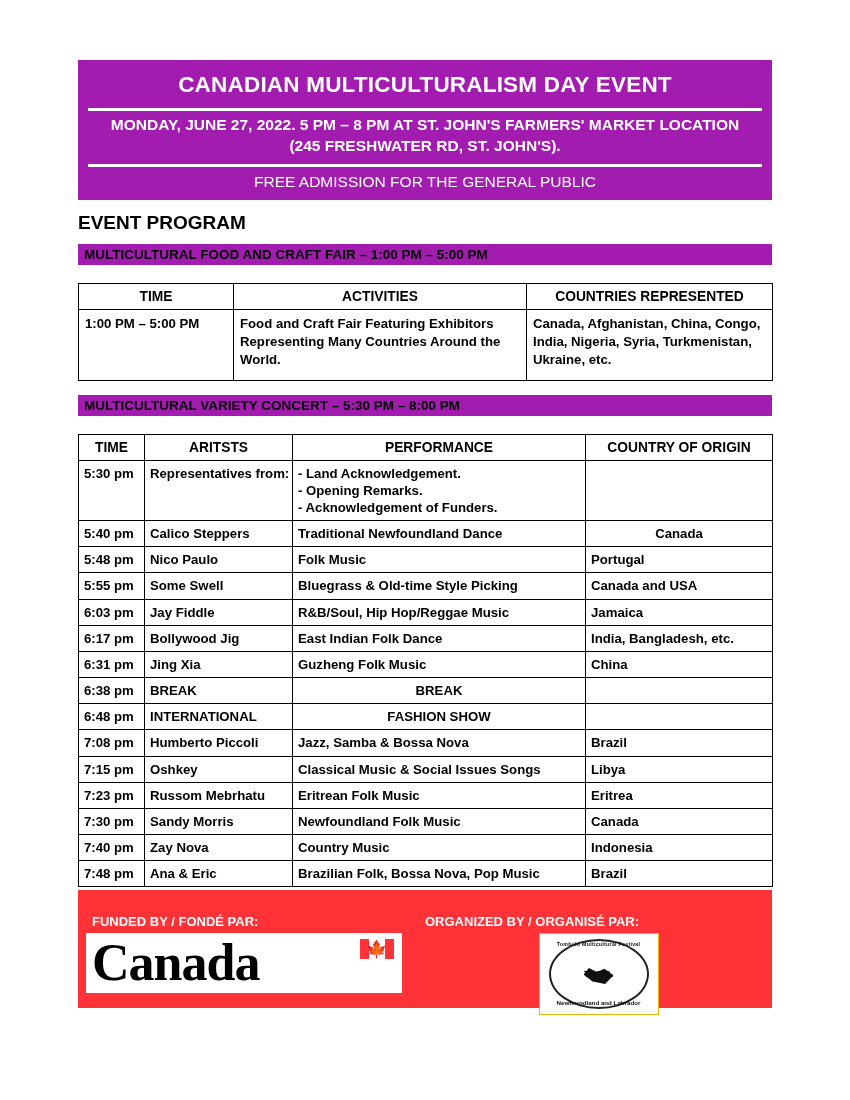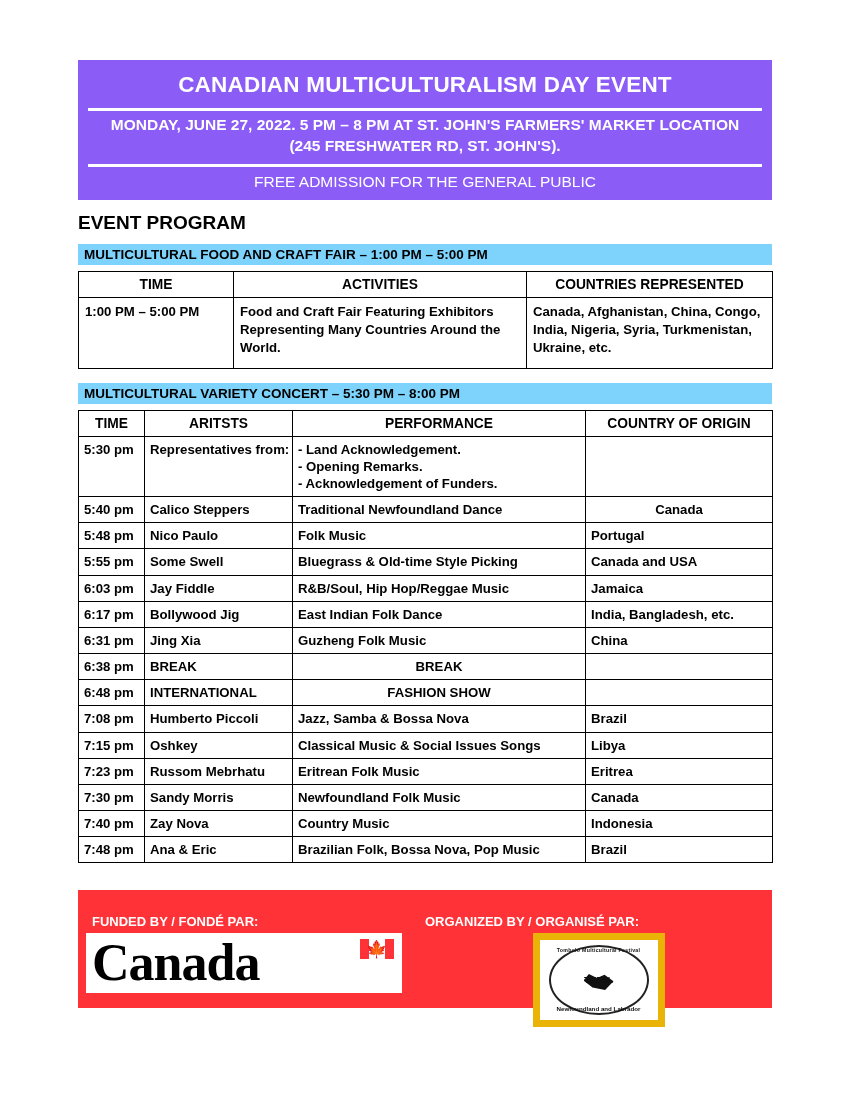--- a/index.html
+++ b/index.html
@@ -17,21 +17,21 @@
   .page {
     width: 850px;
     height: 1100px;
     box-sizing: border-box;
     padding: 60px 78px 0 78px;
     position: relative;
   }
 
   
   .banner {
-    background: #8b5cf6;
+    background: #a21caf;
     color: #ffffff;
     text-align: center;
     padding: 8px 10px 6px 10px;
   }
   .banner-title {
     font-size: 22.5px;
     font-weight: bold;
     letter-spacing: 0.2px;
     line-height: 1.25;
     padding: 3px 0 8px 0;
@@ -55,25 +55,25 @@
 
   .program-title {
     text-align: left;
     font-size: 19px;
     font-weight: bold;
     margin: 12px 0 10px 0;
   }
 
   
   .section-bar {
-    background: #7dd3fc;
+    background: #a21caf;
     font-size: 13.5px;
     font-weight: bold;
     padding: 3px 6px 3px 6px;
-    margin-bottom: 6px;
+    margin-bottom: 18px;
   }
 
   
   table {
     border-collapse: collapse;
     width: 100%;
     table-layout: fixed;
     border-radius: 10px;
   }
   table td, table th {
@@ -205,21 +205,21 @@
   }
   .logo-tmfnl-wrap {
     width: 50%;
     display: flex;
     justify-content: center;
   }
   .logo-tmfnl {
     background: #ffffff;
     width: 118px;
     height: 80px;
-    border: 7px solid #eab308;
+    border: 1px solid #eab308;
     position: relative;
     overflow: hidden;
   }
   .tmfnl-ring {
     position: absolute;
     left: 50%;
     top: 50%;
     transform: translate(-50%, -50%);
     width: 96px;
     height: 66px;

